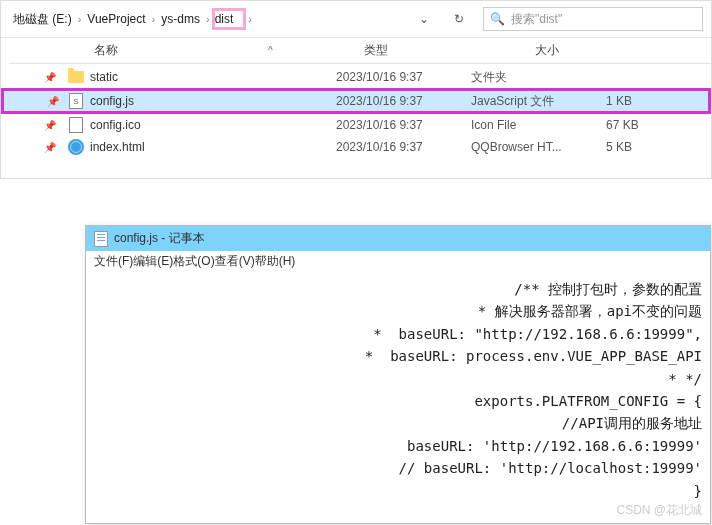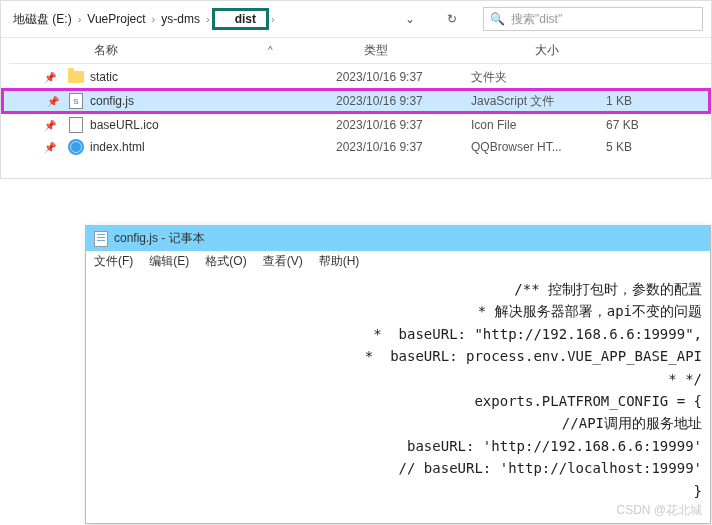--- a/index.html
+++ b/index.html
@@ -1,24 +1,24 @@
 <!DOCTYPE html>
 <html><head>
 <meta charset="utf-8">
 <style>
 * { margin: 0; padding: 0; box-sizing: border-box; font-family: "Microsoft YaHei", "Segoe UI", Arial, sans-serif; }
 body { background: #fff; font-size: 12px; color: #333; width: 712px; height: 525px; overflow: hidden; position: relative; }
 
 
 .explorer { border: 1px solid #ddd; }
-.addrbar { display: flex; align-items: center; padding: 6px 8px; border-bottom: 1px solid #e5e5e5; gap: 20px; }
+.addrbar { display: flex; align-items: center; padding: 6px 8px; border-bottom: 1px solid #e5e5e5; gap: 13px; }
 .breadcrumb { display: flex; align-items: center; flex: 0 0 auto; }
 .bc-item { padding: 2px 4px; font-size: 12px; color: #222; }
 .bc-sep { color: #888; font-size: 11px; padding: 0 2px; }
-.bc-box { border: 3px solid #0f766e; padding: 1px 10px 1px 20px; font-weight: bold; }
+.bc-box { border: 3px solid #f9a8d4; padding: 1px 10px 1px 0; }
 .spacer { flex: 1; }
 .drop-btn, .refresh-btn { width: 22px; height: 22px; display: flex; align-items: center; justify-content: center; color: #555; border: 1px solid transparent; }
 .search-box { display: flex; align-items: center; border: 1px solid #ccc; background: #fff; height: 24px; width: 220px; padding: 0 6px; gap: 6px; color: #999; }
 
 .header-row { display: flex; align-items: center; padding: 4px 0 4px 85px; border-bottom: 1px solid #e5e5e5; font-size: 12px; color: #444; margin-left: 8px; }
 .header-row .sort-ind { color: #666; font-size: 10px; margin-left: 150px; }
 .col-name { width: 270px; }
 .col-date { width: 135px; }
 .col-type { width: 135px; }
 .col-size { width: 60px; text-align: right; }
@@ -39,21 +39,21 @@
 .icon-js { width: 14px; height: 16px; background: #fff; border: 1px solid #888; position: relative; font-size: 8px; display: flex; align-items: center; justify-content: center; color: #666; }
 .icon-ico { width: 14px; height: 16px; background: #fff; border: 1px solid #888; }
 .icon-html { width: 16px; height: 16px; border-radius: 50%; background: #3aa0e8; position: relative; }
 .icon-html::after { content: ""; position: absolute; inset: 2px; border: 1px solid #fff; border-radius: 50%; opacity: 0.6; }
 
 
 .notepad { position: absolute; left: 85px; top: 225px; width: 626px; height: 299px; border: 1px solid #bbb; background: #fff; box-shadow: 2px 2px 8px rgba(0,0,0,0.15); }
 .np-title { display: flex; align-items: center; gap: 6px; padding: 4px 8px; background: #7dd3fc; font-size: 12px; }
 .np-icon { width: 14px; height: 16px; background: #fff; border: 1px solid #999; position: relative; }
 .np-icon::after { content: ""; position: absolute; top: 2px; left: 2px; right: 2px; height: 1px; background: #79a8d8; box-shadow: 0 3px 0 #79a8d8, 0 6px 0 #79a8d8; }
-.np-menu { display: flex; gap: 16px; padding: 2px 8px 4px; font-size: 12px; }
+.np-menu { display: flex; gap: 0; padding: 2px 8px 4px; font-size: 12px; }
 .np-body { padding: 4px 8px; font-size: 14px; line-height: 1.6; font-family: "Microsoft YaHei", Consolas, monospace; white-space: pre; color: #222; text-align: right; }
 
 .watermark { position: absolute; right: 10px; bottom: 6px; font-size: 12px; color: #ccc; text-align: right; }
 </style>
 </head>
 <body>
 
 <div class="explorer">
   <div class="addrbar">
     <div class="breadcrumb">
@@ -107,21 +107,21 @@
       <div class="date-col">2023/10/16 9:37</div>
       <div class="type-col">JavaScript 文件</div>
       <div class="size-col">1 KB</div>
     </div>
 
     <div class="file-row">
       <div class="pin-col">📌</div>
       <div class="icon-col">
           <div class="icon-ico"></div>
         </div>
-      <div class="name-col">baseURL.ico</div>
+      <div class="name-col">config.ico</div>
       <div class="date-col">2023/10/16 9:37</div>
       <div class="type-col">Icon File</div>
       <div class="size-col">67 KB</div>
     </div>
 
     <div class="file-row">
       <div class="pin-col">📌</div>
       <div class="icon-col">
           <div class="icon-html"></div>
         </div>

